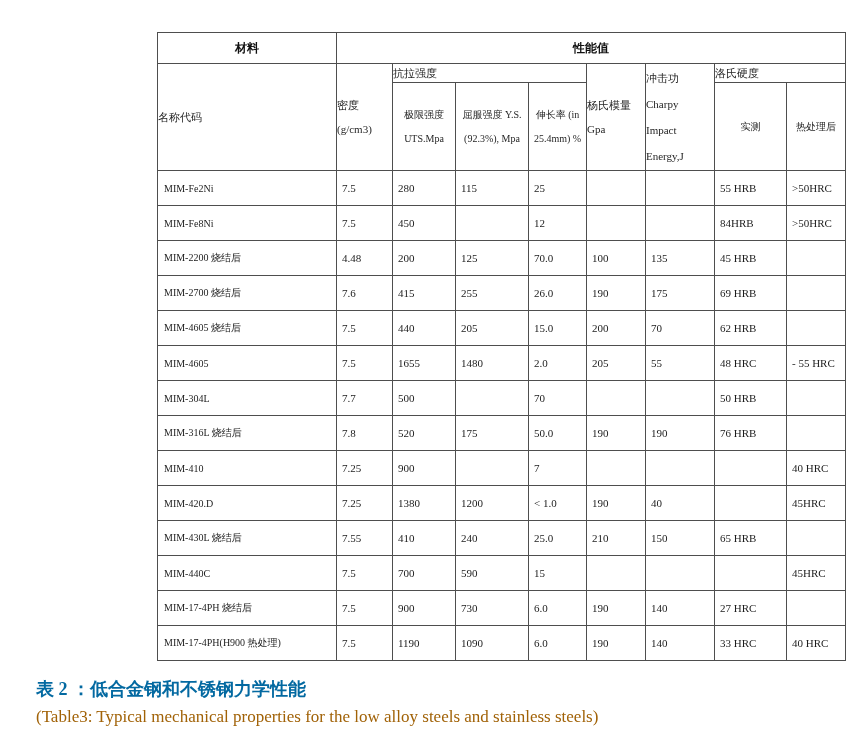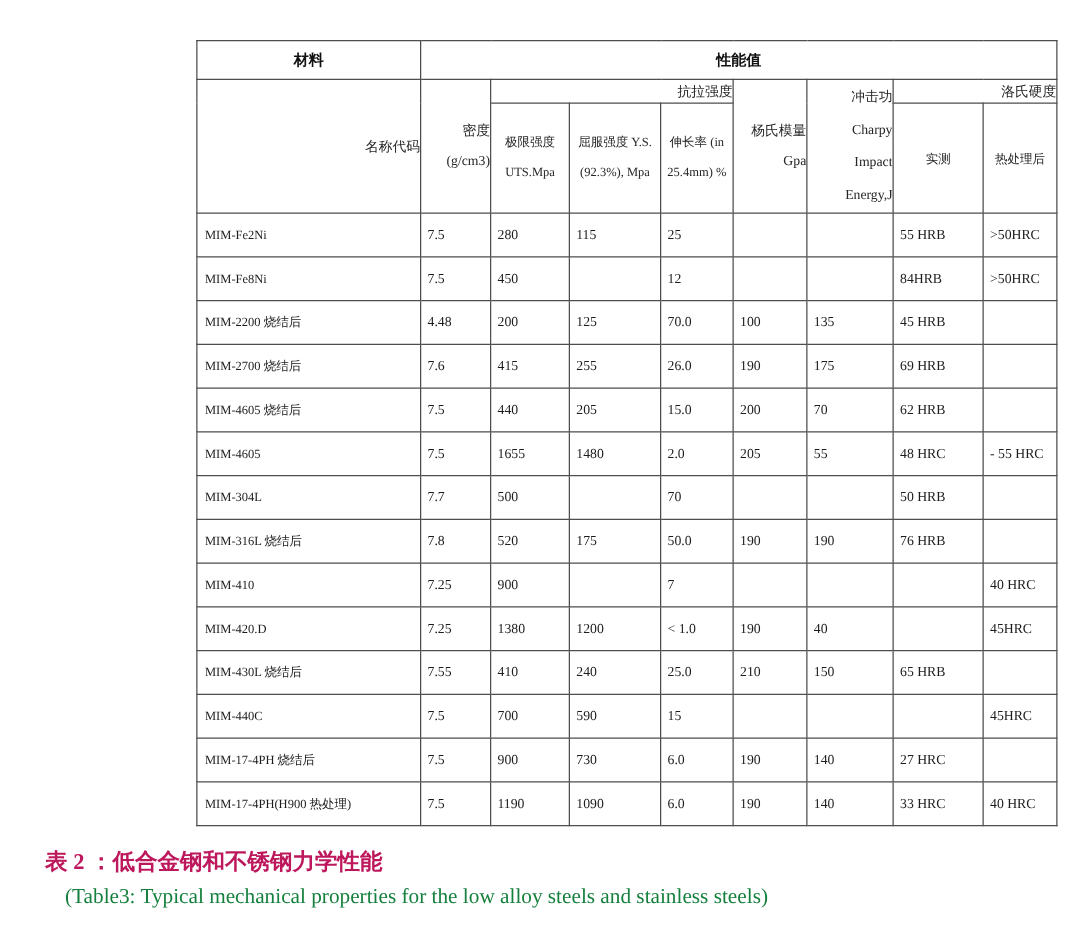--- a/index.html
+++ b/index.html
@@ -26,48 +26,47 @@
     font-weight: normal;
     font-size: 11px;
     color: #262626;
     vertical-align: middle;
     overflow: hidden;
     white-space: nowrap;
   }
   tr.h1 { height: 31px; }
   tr.h1 th { font-weight: bold; font-size: 12px; color: #111; text-align: center; }
   tr.h2 { height: 19px; }
-  tr.h2 th { text-align: right; }
+  tr.h2 th { text-align: left; }
   tr.h3 { height: 88px; }
   tr.h3 th { font-size: 10px; }
   th.mid { text-align: center; }
   th .ln { line-height: 24px; white-space: nowrap; }
   th .ln4 { line-height: 26px; white-space: nowrap; }
   tr.dr { height: 35px; }
   tr.dr td { text-align: left; padding-left: 5px; color: #1c1c1c; }
   tr.dr td.name { padding-left: 6px; font-size: 10px; }
   .caption {
     position: absolute;
     left: 36px;
     top: 676px;
   }
   .cap-zh {
     font-size: 18px;
     font-weight: bold;
-    color: #be185d;
+    color: #0369a1;
     line-height: 27px;
     white-space: nowrap;
   }
   .cap-en {
     font-size: 17px;
     font-weight: normal;
-    color: #15803d;
+    color: #a16207;
     line-height: 27px;
     white-space: nowrap;
-    margin-left: 16px;
   }
 </style>
 </head>
 <body>
 
 <div class="page">
 
   <table class="props">
     <colgroup>
       <col style="width:179px">

